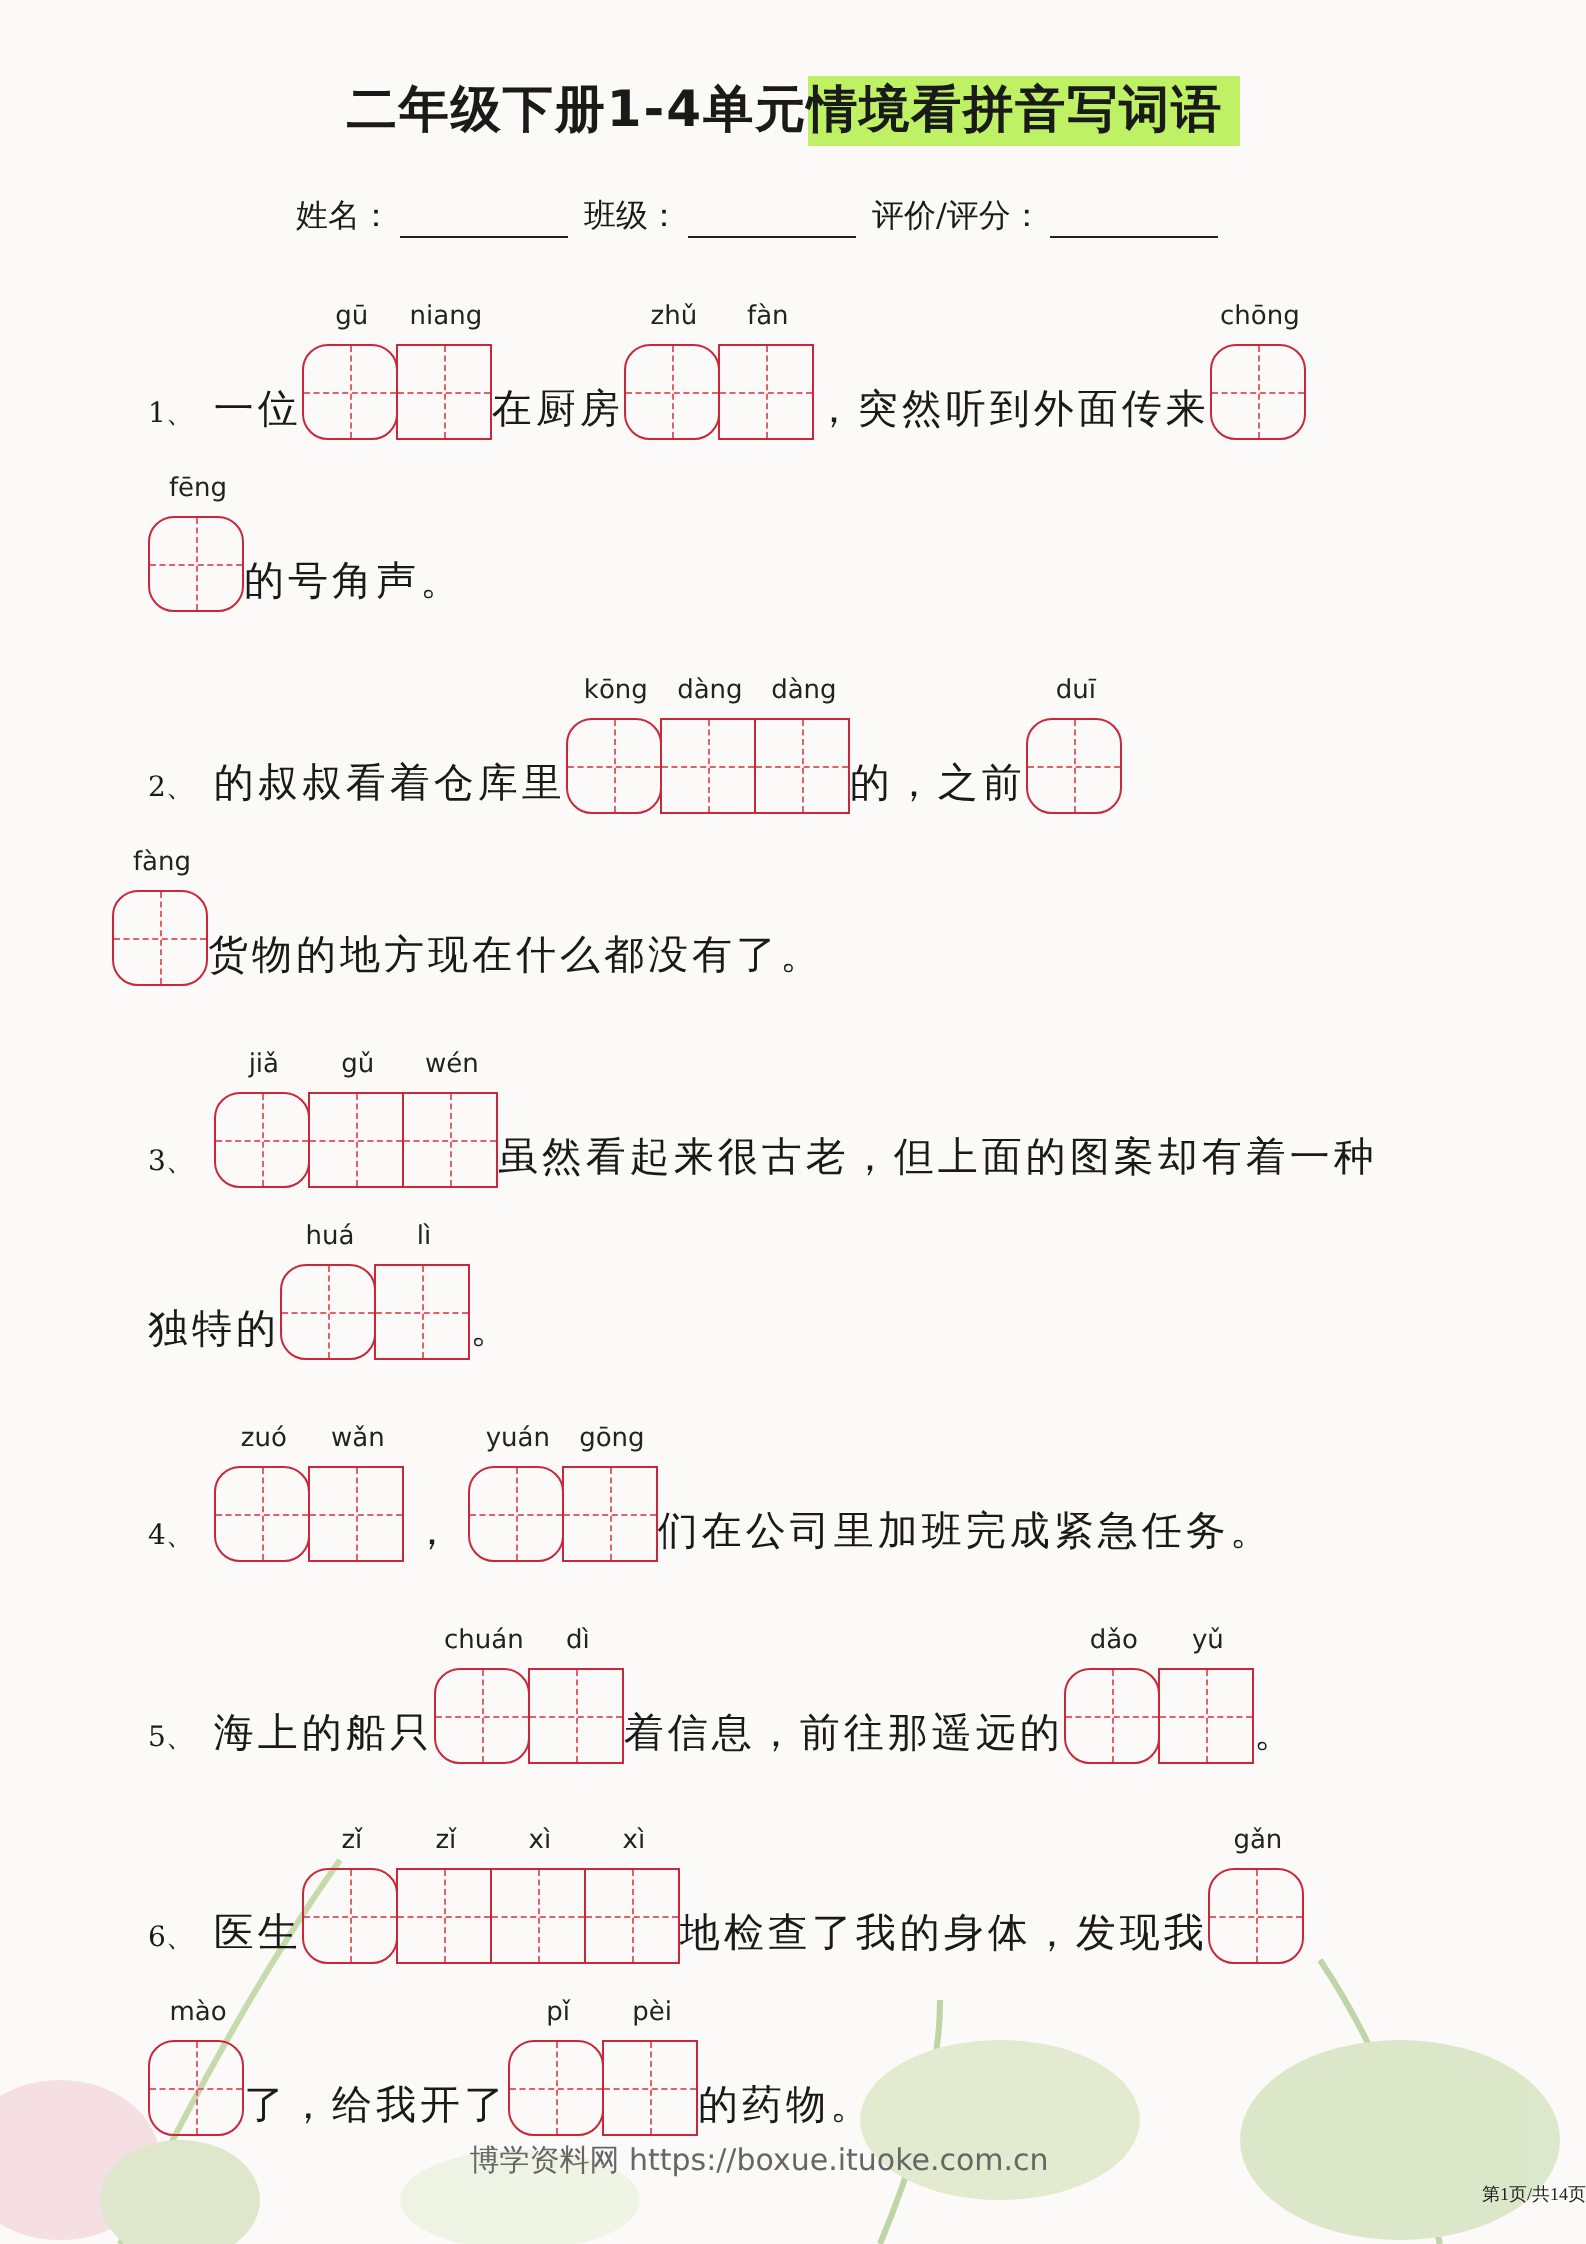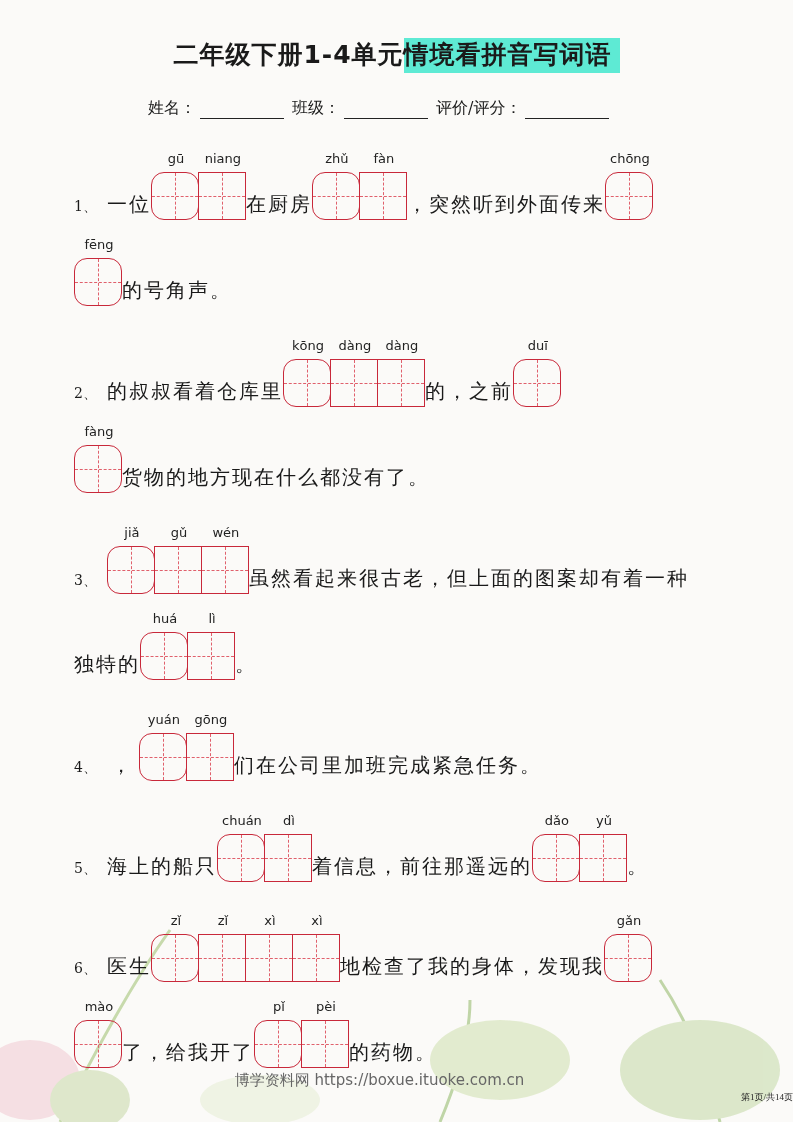--- a/index.html
+++ b/index.html
@@ -8,21 +8,21 @@
     background:#fbfaf8;
     font-family:"DejaVu Serif", "Liberation Serif", serif;
     color:#1a1a1a;
   }
   .decor { position:absolute; left:0; top:0; width:793px; height:1122px; z-index:0; pointer-events:none; }
   .title {
     position:absolute; top:38px; left:0; width:793px; text-align:center;
     font-size:25px; font-weight:bold; letter-spacing:1px; z-index:2;
     font-family:"DejaVu Sans", "Liberation Sans", sans-serif;
   }
-  .title .hl { background:#5eead4; padding:2px 8px 4px 0; }
+  .title .hl { background:#bef264; padding:2px 8px 4px 0; }
   .fields {
     position:absolute; top:98px; left:148px; font-size:16px; z-index:2;
     display:flex; align-items:flex-end; gap:4px;
   }
   .fields .blank { display:inline-block; width:84px; border-bottom:1px solid #222; height:16px; margin-right:4px; }
   .line { position:absolute; z-index:2; display:flex; align-items:flex-end; font-size:20px; }
   .num { font-size:14px; margin-right:10px; margin-bottom:4px; }
   .txt { white-space:nowrap; letter-spacing:2px; margin-bottom:2px; }
   .group { position:relative; display:flex; }
   .cell { position:relative; width:48px; height:48px; border:1px solid #c8283a; box-sizing:border-box; margin-left:-1px; background:transparent; }
@@ -115,21 +115,21 @@
         <span class="py">dàng</span>
       </div>
   </div>
   <span class="txt">的，之前</span>
   <div class="group">
     <div class="cell">
         <span class="py">duī</span>
       </div>
   </div>
 </div>
-<div class="line" style="top:445px;left:74px;">
+<div class="line" style="top:445px;left:56px;">
   <div class="group">
     <div class="cell">
         <span class="py">fàng</span>
       </div>
   </div>
   <span class="txt">货物的地方现在什么都没有了。</span>
 </div>
 
 <div class="line" style="top:546px;left:74px;">
   <span class="num">3、</span>
@@ -154,20 +154,28 @@
       </div>
     <div class="cell">
         <span class="py">lì</span>
       </div>
   </div>
   <span class="txt">。</span>
 </div>
 
 <div class="line" style="top:733px;left:74px;">
   <span class="num">4、</span>
+  <div class="group">
+    <div class="cell">
+        <span class="py">zuó</span>
+      </div>
+    <div class="cell">
+        <span class="py">wǎn</span>
+      </div>
+  </div>
   <span class="txt" style="margin:0 6px 2px 4px">，</span>
   <div class="group">
     <div class="cell">
         <span class="py">yuán</span>
       </div>
     <div class="cell">
         <span class="py">gōng</span>
       </div>
   </div>
   <span class="txt">们在公司里加班完成紧急任务。</span>

